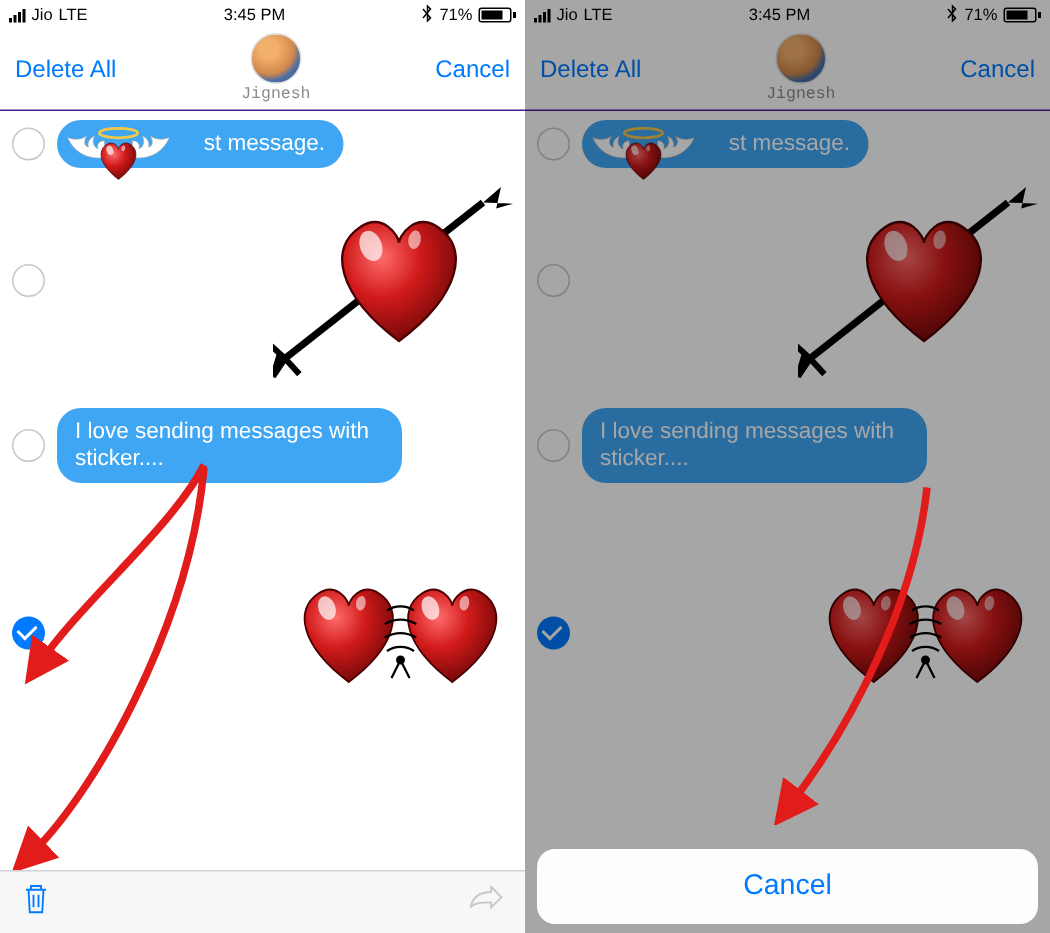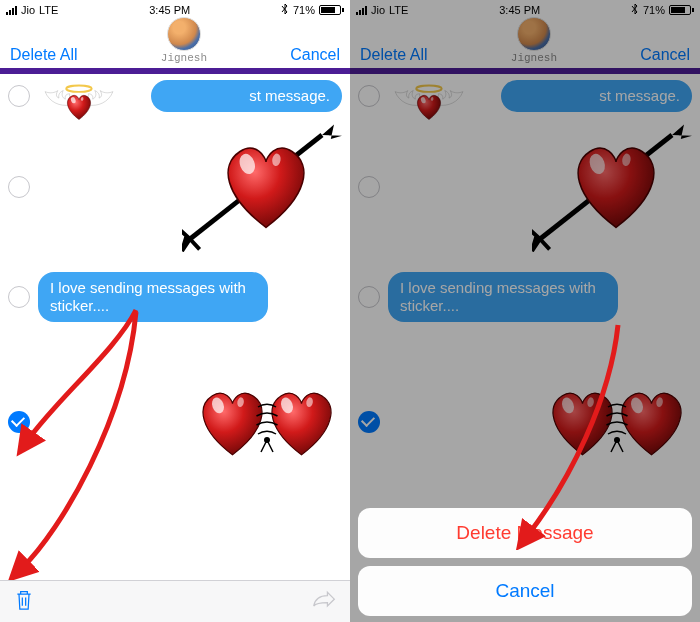--- a/index.html
+++ b/index.html
@@ -17,21 +17,21 @@
     .signal-bars span:nth-child(1){height:3px}
     .signal-bars span:nth-child(2){height:5px}
     .signal-bars span:nth-child(3){height:7px}
     .signal-bars span:nth-child(4){height:9px}
     .battery { display:inline-flex; align-items:center; gap:1px;}
     .battery-body{ width:22px; height:10px; border:1px solid #000; border-radius:2px; position:relative;}
     .battery-fill{ position:absolute; left:1px; top:1px; bottom:1px; width:70%; background:#000;}
     .battery-tip{ width:2px; height:4px; background:#000;}
 
     
-    .header { display:flex; align-items:flex-end; justify-content:space-between; padding: 2px 10px 4px 10px; border-bottom: 6px solid #4c1d95; height:54px; }
+    .header { display:flex; align-items:center; justify-content:space-between; padding: 2px 10px 4px 10px; border-bottom: 1px solid #4c1d95; height:54px; }
     .header .left-btn, .header .right-btn { color:#007aff; font-size:16px; font-weight:400; padding-top:2px; }
     .header .center { text-align:center; font-size:12px; flex:1; }
     .avatar { width:34px; height:34px; border-radius:50%; background: radial-gradient(circle at 35% 30%, #f3b06c 20%, #d0884c 55%, #4a6ea8 70%, #3a5685 100%); margin: 0 auto 0 auto; border:1px solid #ddd;}
     .contact-name { font-size:11px; color:#8c8c8c; margin-top:1px;font-family:Liberation Mono, monospace;}
 
     
     .messages { position:relative; height: calc(100% - 74px - 42px); overflow:hidden; padding: 6px 8px 0 8px; }
     .phone.right .messages { height: calc(100% - 74px - 0px); }
     .row { display:flex; align-items:center; margin-bottom: 8px; }
     .sel-circle { width:22px; height:22px; border-radius:50%; border:1.5px solid #c7c7cc; margin-right:8px; flex-shrink:0; }
@@ -39,21 +39,21 @@
     .sel-circle.checked::after{ content:""; position:absolute; left:6px; top:3px; width:6px; height:10px; border-right:2px solid #fff; border-bottom:2px solid #fff; transform:rotate(45deg);}
     .bubble-wrap { flex:1; display:flex; justify-content:flex-start; }
     .bubble { background:#3fa6f4; color:#fff; padding:7px 12px; border-radius:16px; font-size:15px; max-width:230px; line-height:18px; text-align:left;}
     .sticker-holder { flex:1; display:flex; justify-content:flex-end; align-items:center; position:relative; }
 
     
     .winged-heart { width:70px; height:60px; }
     .arrow-heart { width:160px; height:130px; }
     .laced-hearts { width:150px; height:100px; }
 
-    .heart-behind-bubble { position:relative; display:flex; justify-content:flex-end;}
+    .heart-behind-bubble { position:relative; display:flex; }
     .heart-behind-bubble .abs-heart{ position:absolute; left:6px; top:-6px; z-index:2;}
 
     
     .toolbar { position:absolute; bottom:0; left:0; right:0; height:42px; background:#f7f7f8; border-top:1px solid #d1d1d6; display:flex; align-items:center; justify-content:space-between; padding:0 14px;}
     .trash-icon svg{ width:20px; height:24px; stroke:#007aff; fill:none;}
     .share-icon svg{ width:24px; height:20px; stroke:#c7c7cc; fill:none;}
 
     
     .action-sheet { position:absolute; bottom:6px; left:8px; right:8px; z-index:10; display:flex; flex-direction:column; gap:8px;}
     .sheet-btn { background:#fdfdfd; border-radius:12px; padding:14px 0; text-align:center; font-size:19px; }
@@ -304,21 +304,20 @@
               <circle cx="100" cy="84" r="3" fill="#000"></circle>
             </g>
           </svg>
         </div>
       </div>
     </div>
 
     <div class="dim-overlay"></div>
 
     <div class="action-sheet">
-      <div class="sheet-btn sheet-delete">Delete Message</div>
       <div class="sheet-btn sheet-cancel">Cancel</div>
     </div>
 
     <svg class="annot" style="right:60px; top:320px; width:140px; height:230px;" viewBox="0 0 140 230">
       <defs>
           <marker id="ah2" markerWidth="10" markerHeight="10" refX="2" refY="3" orient="auto">
             <path d="M0 0 L6 3 L0 6 Z" fill="#e21b1b"></path>
           </marker>
         </defs>
       <path d="M118 5 C110 80 70 160 28 215" stroke="#e21b1b" stroke-width="5" fill="none" marker-end="url(#ah2)"></path>

